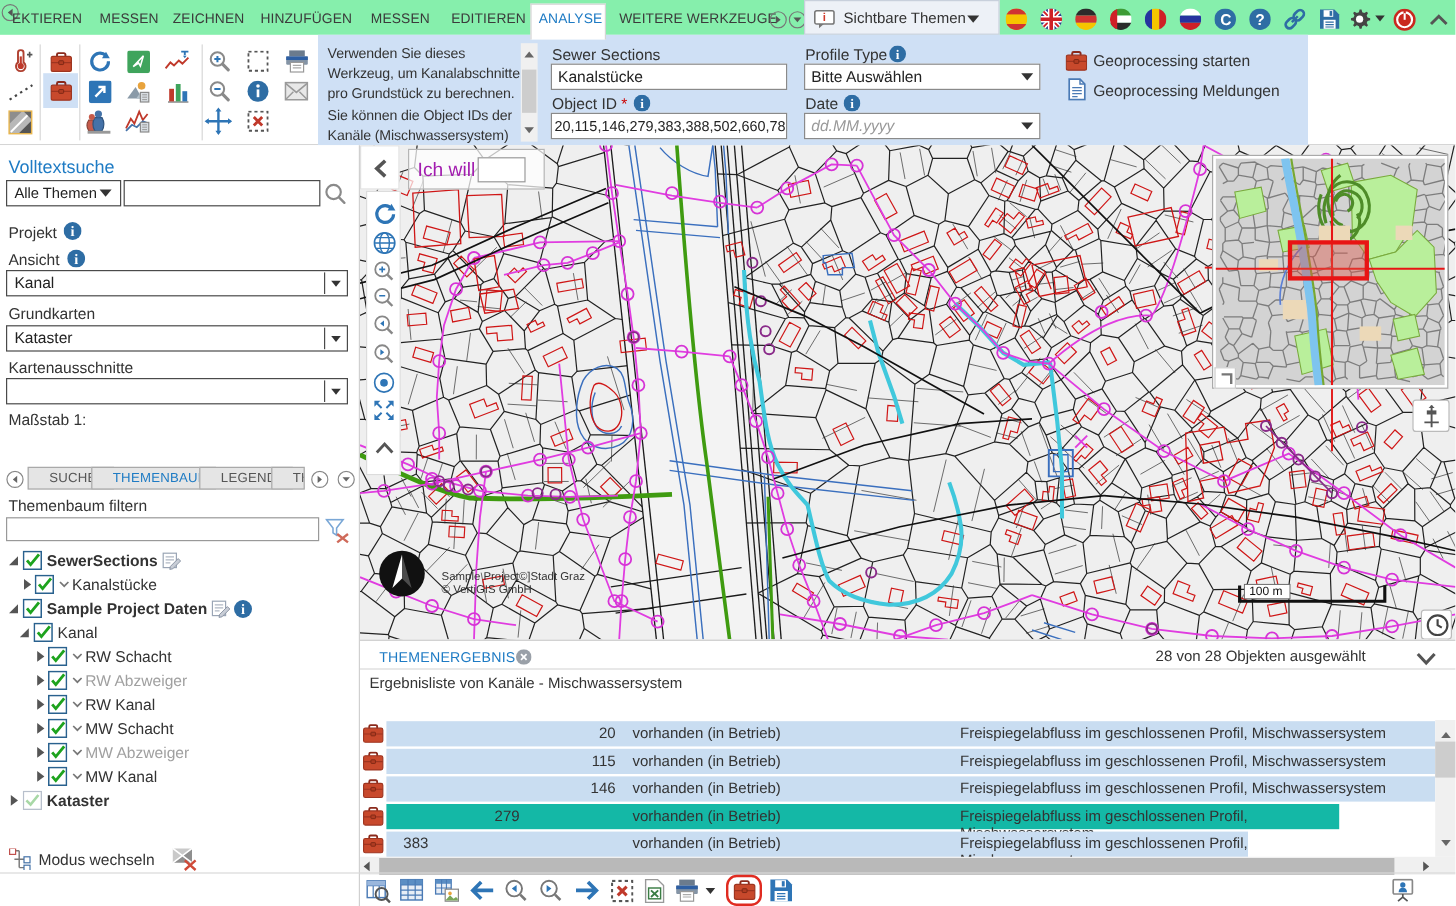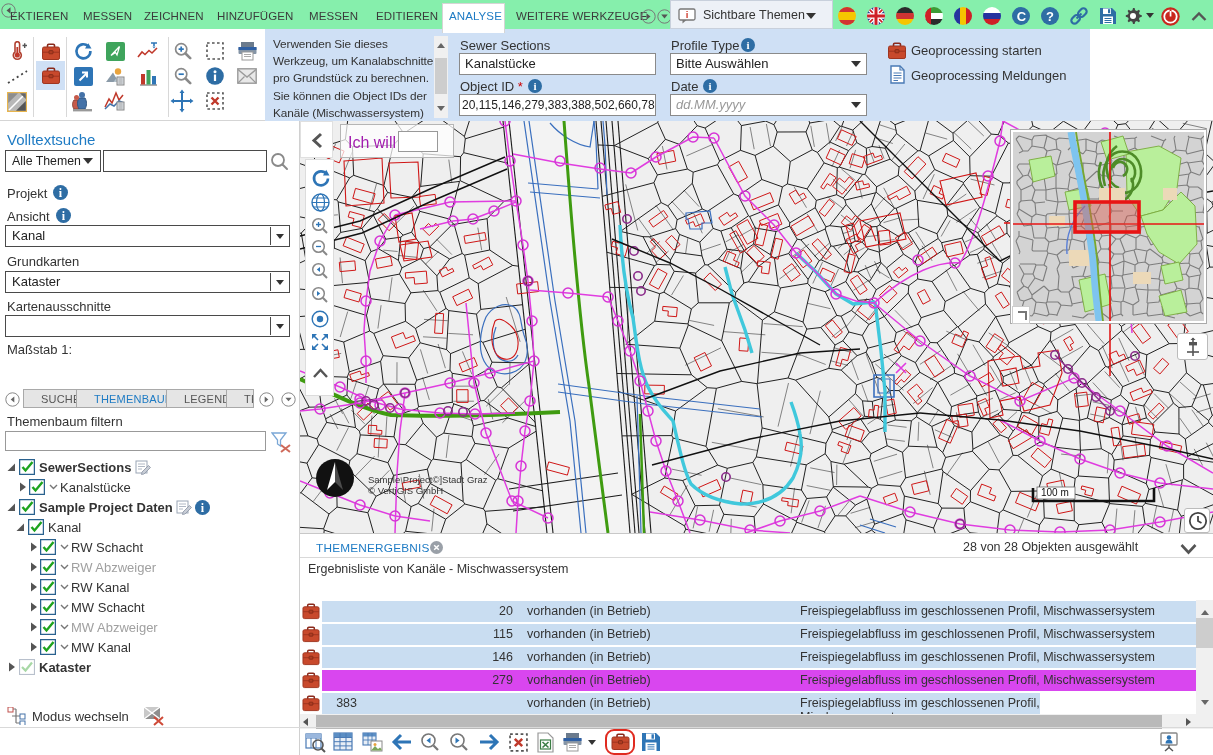--- a/index.html
+++ b/index.html
@@ -891,21 +891,21 @@
 <div class="abs" style="left:22px;top:113px;width:874px;height:21px;background:#c9ddf1">
 <div class="abs" style="right:683px;top:3px;font-size:12.5px;color:#333">146</div>
 <div class="abs" style="left:205px;top:3px;font-size:12.5px;color:#333">vorhanden (in Betrieb)</div>
 <div class="abs" style="left:478px;top:3px;font-size:12.5px;color:#333">Freispiegelabfluss im geschlossenen Profil, Mischwassersystem</div>
 </div>
 <div class="abs" style="left:0;top:136px;width:22px;height:21px;background:#fff">
           <svg style="position:absolute;left:2px;top:2px" width="18" height="17" viewBox="0 0 18 18">
             <use href="#tbox"></use>
           </svg>
         </div>
-<div class="abs" style="left:22px;top:136px;width:874px;height:21px;background:#d946ef">
+<div class="abs" style="left:22px;top:136px;width:794px;height:21px;background:#14b8a6">
 <div class="abs" style="right:683px;top:3px;font-size:12.5px;color:#333">279</div>
 <div class="abs" style="left:205px;top:3px;font-size:12.5px;color:#333">vorhanden (in Betrieb)</div>
 <div class="abs" style="left:478px;top:3px;font-size:12.5px;color:#333">Freispiegelabfluss im geschlossenen Profil, Mischwassersystem</div>
 </div>
 <div class="abs" style="left:0;top:159px;width:22px;height:21px;background:#fff">
           <svg style="position:absolute;left:2px;top:2px" width="18" height="17" viewBox="0 0 18 18">
             <use href="#tbox"></use>
           </svg>
         </div>
 <div class="abs" style="left:22px;top:159px;width:718px;height:21px;background:#c9ddf1">

